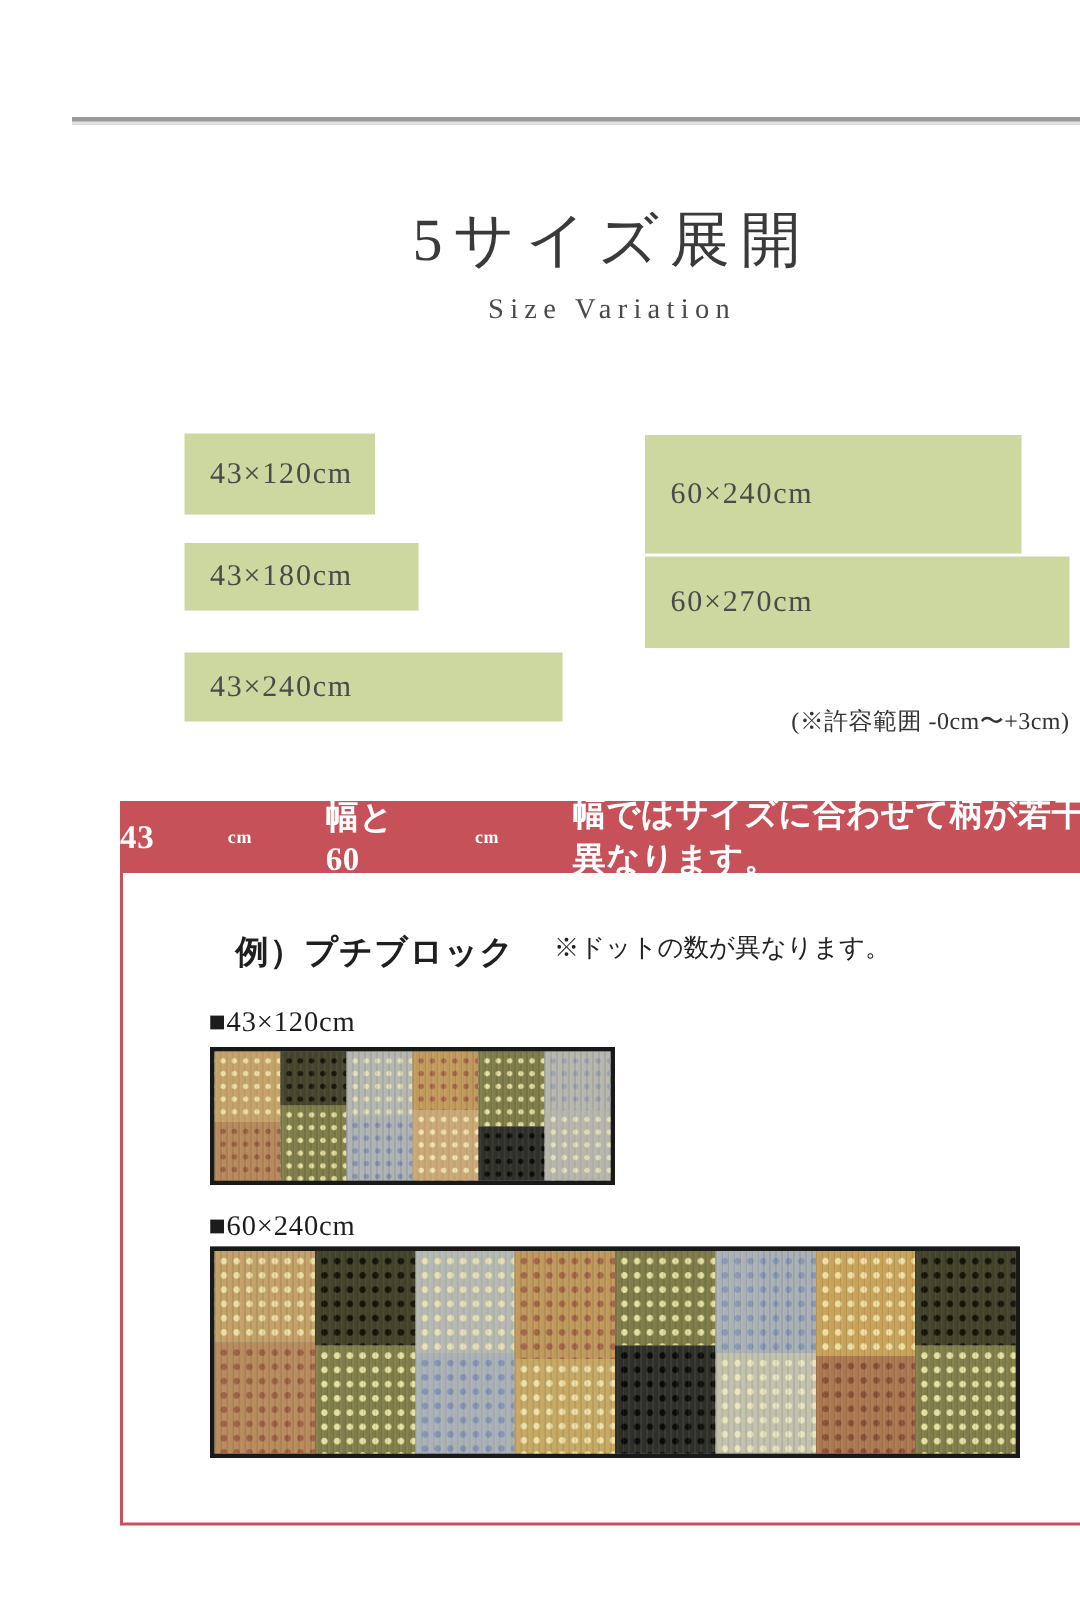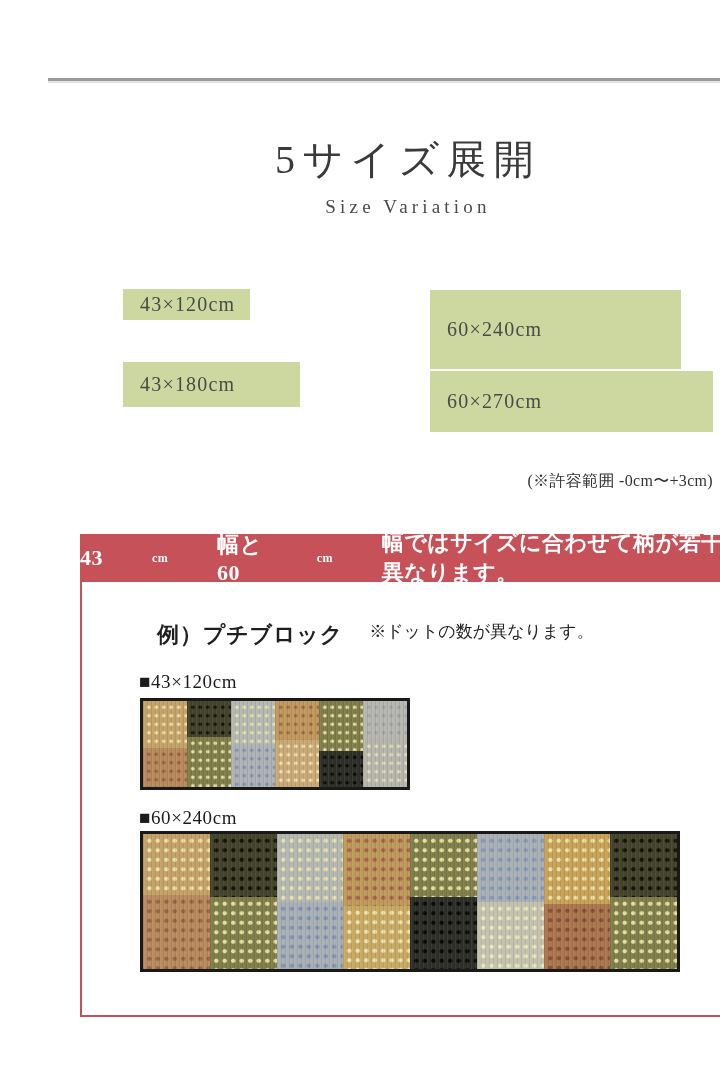--- a/index.html
+++ b/index.html
@@ -10,22 +10,22 @@
   
   .divider{position:absolute;left:0;top:78px;width:720px;height:3px;background:#9b9b9b;border-bottom:2px solid #e2e2e2;}
   
   .title{position:absolute;left:0;top:132px;width:720px;text-align:center;
     font-size:40px;letter-spacing:0.18em;color:#3a3a3a;font-weight:500;}
   .subtitle{position:absolute;left:0;top:196px;width:720px;text-align:center;
     font-size:19px;letter-spacing:0.22em;color:#4a4a4a;}
   
   .size-box{position:absolute;background:#ccd89f;display:flex;align-items:center;
     padding-left:17px;box-sizing:border-box;font-size:20px;letter-spacing:0.06em;color:#4a4a4a;}
-  .sb1{left:75px;top:289px;width:127px;height:31px;}
-  .sb2{left:75px;top:362px;width:177px;height:45px;}
+  .sb1{left:75px;top:289px;width:127px;height:54px;}
+  .sb2{left:75px;top:362px;width:156px;height:45px;}
   .sb3{left:75px;top:435px;width:252px;height:46px;}
   .sb4{left:382px;top:290px;width:251px;height:79px;text-align:center;}
   .sb5{left:382px;top:371px;width:283px;height:61px;}
   .tolerance{position:absolute;top:471px;right:55px;font-size:16px;color:#333;letter-spacing:0.02em;}
   
   .pattern-box{position:absolute;left:32px;top:534px;width:656px;height:483px;
     border:2px solid #c75158;box-sizing:border-box;background:#fff;}
   .banner{position:absolute;left:-2px;top:-2px;width:656px;height:48px;background:#c75158;
     display:flex;align-items:center;justify-content:center;color:#fff;font-weight:bold;
     font-size:22px;letter-spacing:0.02em;gap:48px;}
@@ -56,20 +56,23 @@
   <div class="divider"></div>
 
   <div class="title">5サイズ展開</div>
   <div class="subtitle">Size Variation</div>
 
   <div class="size-box sb1">
     <span>43×120cm</span>
   </div>
   <div class="size-box sb2">
     <span>43×180cm</span>
+  </div>
+  <div class="size-box sb3">
+    <span>43×240cm</span>
   </div>
   <div class="size-box sb4">
     <span>60×240cm</span>
   </div>
   <div class="size-box sb5">
     <span>60×270cm</span>
   </div>
 
   <div class="tolerance">(※許容範囲 -0cm〜+3cm)</div>
 

